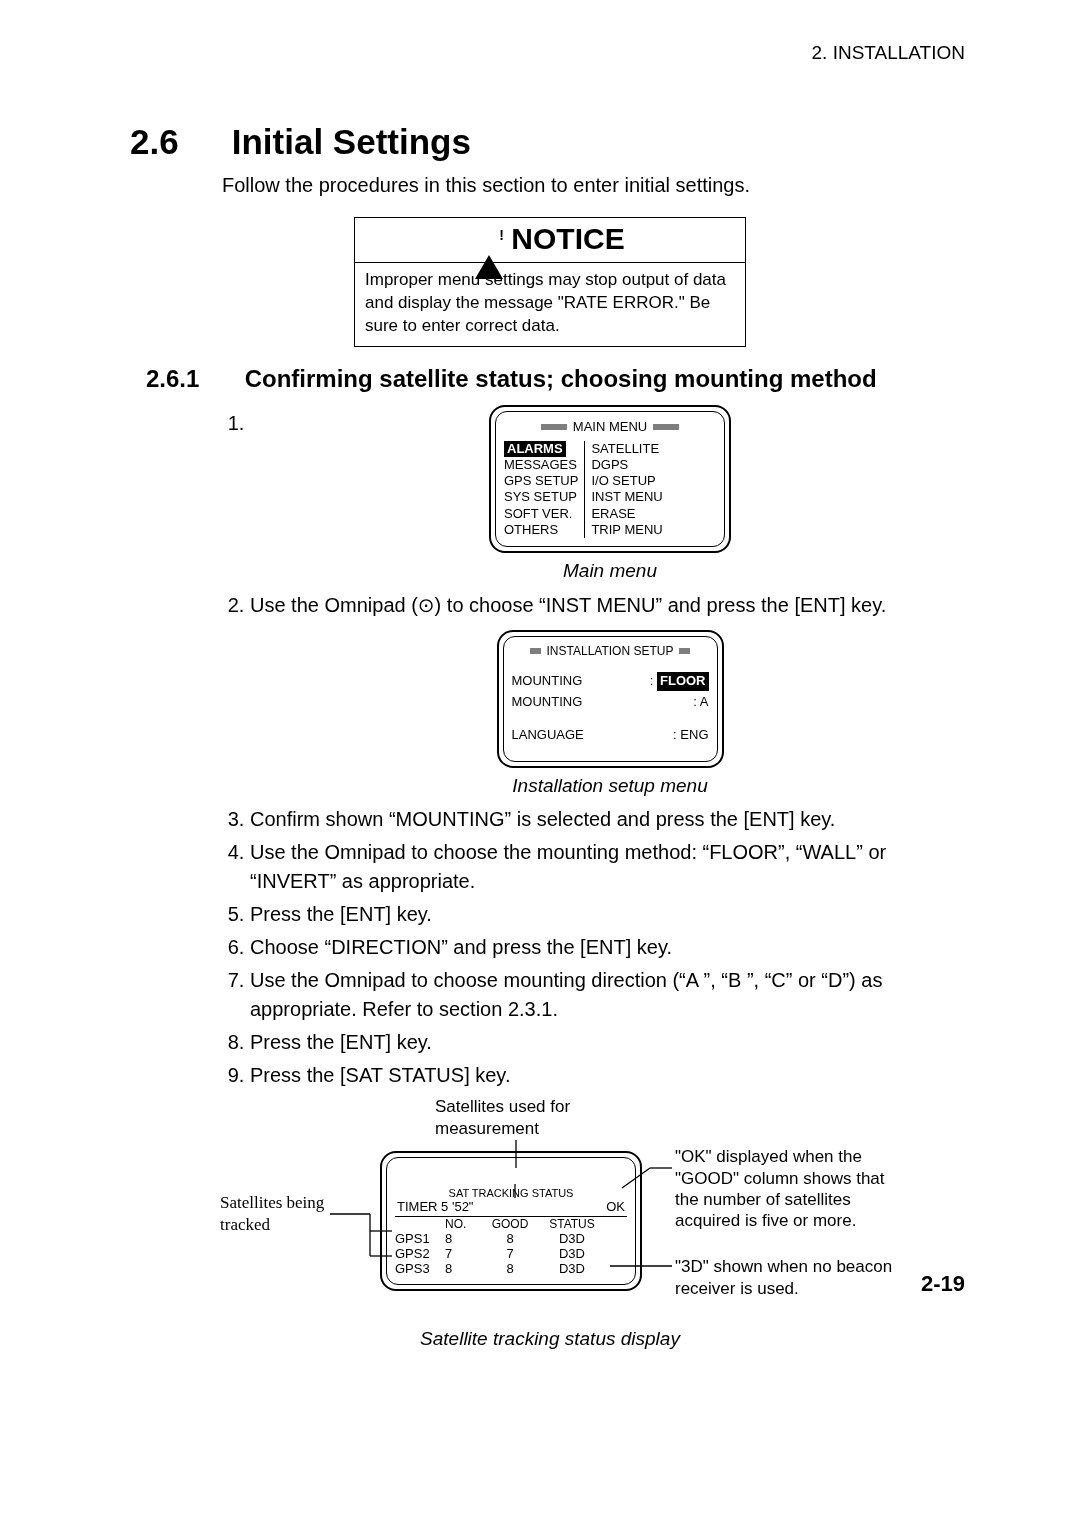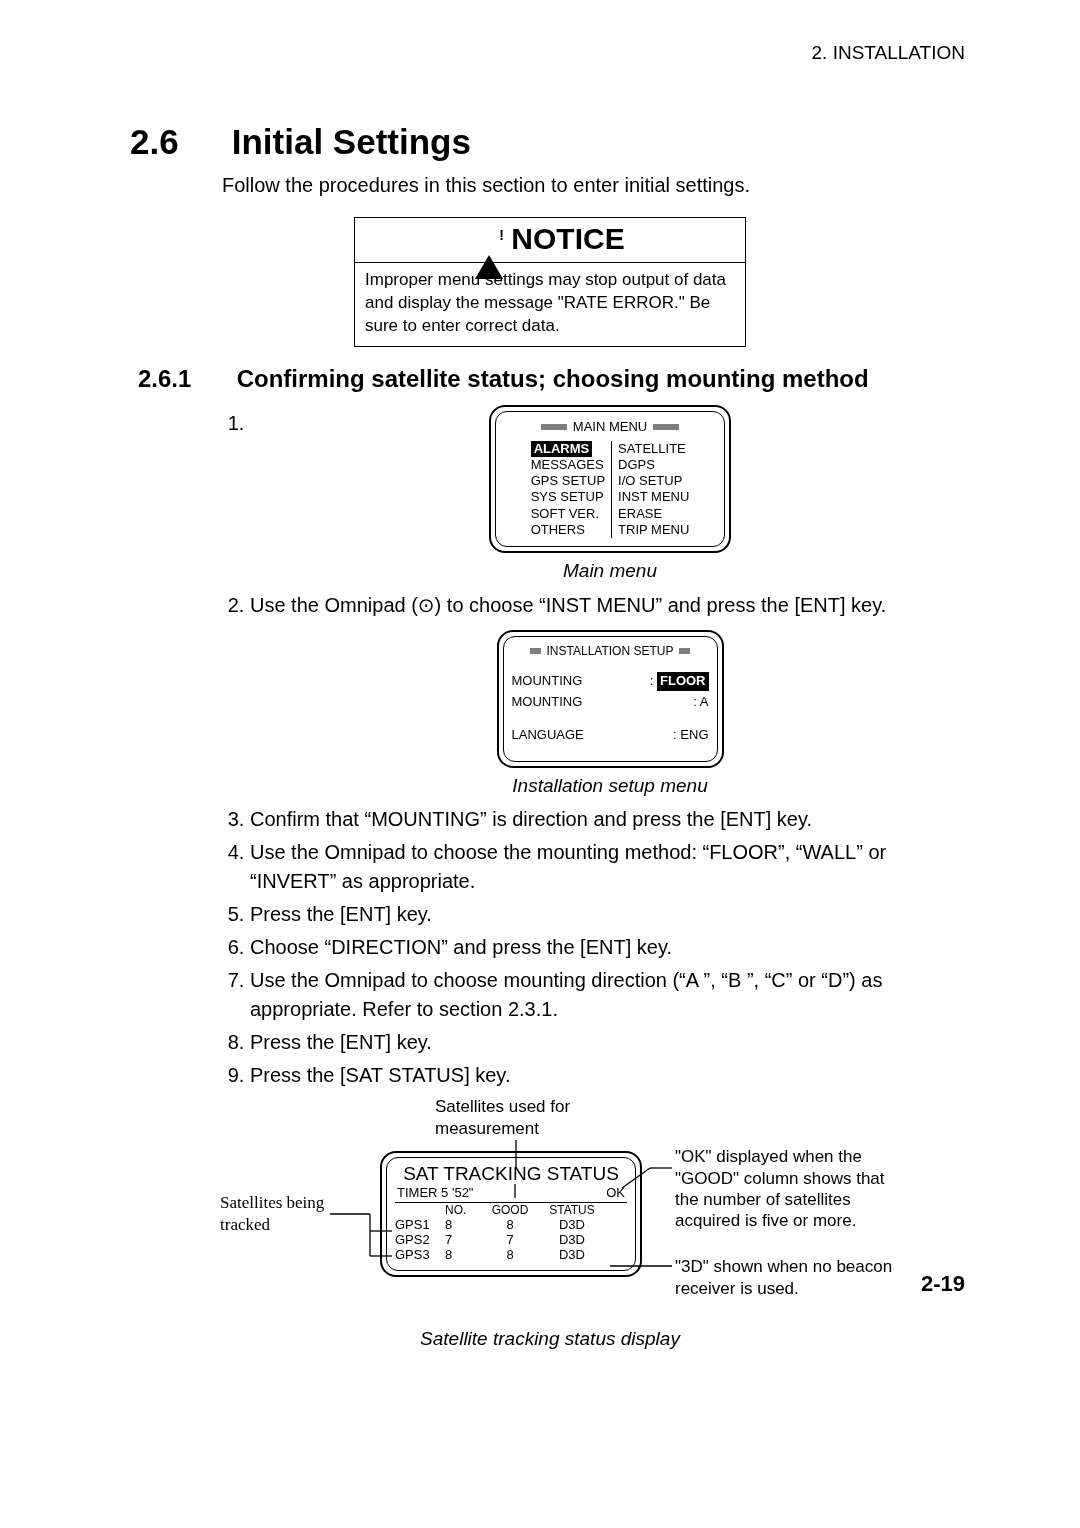--- a/index.html
+++ b/index.html
@@ -83,21 +83,21 @@
     content: "!";
     position: absolute;
     left: -4px; top: 5px;
     font-size: 14px;
     font-weight: bold;
     z-index: 2;
   }
   h2.subhead {
     font-size: 24px;
     font-weight: bold;
-    margin: 18px 0 12px 8px;
+    margin: 18px 0 12px 16px;
   }
   h2.subhead .num { display:inline-block; width:92px; }
   ol.steps {
     margin: 0 0 0 92px;
     padding-left: 28px;
     font-size: 20px;
     line-height: 1.45;
   }
   ol.steps > li { margin-bottom: 4px; }
   .caption {
@@ -127,21 +127,20 @@
     margin-bottom: 4px;
     display:flex; align-items:center; justify-content:center; gap:6px;
   }
   .title-bar {
     display:inline-block;
     width:26px; height:6px; background:#7e7e7e;
   }
   .title-bar.small { width:11px; }
   .menu-cols {
     display:flex;
-    justify-content:center;
   }
   .menu-col {
     display:flex; flex-direction:column;
     font-size:13px; line-height:1.25;
   }
   .menu-col.left { border-right:1.5px solid #000; padding-right:6px; }
   .menu-col.right { padding-left:6px; }
   .hlbox { background:#000; color:#fff; padding:0 3px; display:inline-block; font-weight:bold;}
   .setup-row { display:flex; justify-content:space-between; font-size:13px; margin:2px 0;}
   .setup-row .lbl { }
@@ -160,21 +159,21 @@
     padding:4px;
     width:250px;
     background:#fff;
   }
   .sat-lcd-inner {
     border:1.8px solid #000;
     border-radius:12px;
     padding:5px 8px 8px 8px;
     font-size:13px;
   }
-  .sat-head-row { text-align:center; font-size:19px; }
+  .sat-head-row { text-align:center; font-size:11px;margin-top:24px; }
   .sat-sub-row { display:flex; justify-content:space-between; font-size:13px; border-bottom:1px solid #000; padding:0 2px 2px 2px; }
   .sat-cols-header { display:flex; font-size:12px; gap:0; }
   .sat-cols-header span, .sat-data-row span { display:inline-block; }
   .c1{width:50px;} .c2{width:38px; text-align:left;} .c3{width:54px; text-align:center;} .c4{width:70px; text-align:center;}
   .sat-data-row { display:flex; font-size:13px; }
   .ann {
     position:absolute;
     font-size:17px;
     line-height:1.25;
   }
@@ -281,21 +280,21 @@
             <div class="setup-row">
               <span class="lbl">LANGUAGE</span>
               <span>: <span>ENG</span></span>
             </div>
           </div>
         </div>
         <div class="caption">Installation setup menu</div>
       </div>
     </li>
 
-    <li>Confirm that “MOUNTING” is direction and press the [ENT] key.</li>
+    <li>Confirm shown “MOUNTING” is selected and press the [ENT] key.</li>
     <li>Use the Omnipad to choose the mounting method: “FLOOR”, “WALL” or “INVERT” as appropriate.</li>
     <li>Press the [ENT] key.</li>
     <li>Choose “DIRECTION” and press the [ENT] key.</li>
     <li>Use the Omnipad to choose mounting direction (“A ”, “B ”, “C” or “D”) as appropriate. Refer to section 2.3.1.</li>
     <li>Press the [ENT] key.</li>
     <li>Press the [SAT STATUS] key.</li>
   </ol>
 
   <div class="sat-figure">
     <div class="ann top">Satellites used for measurement</div>

